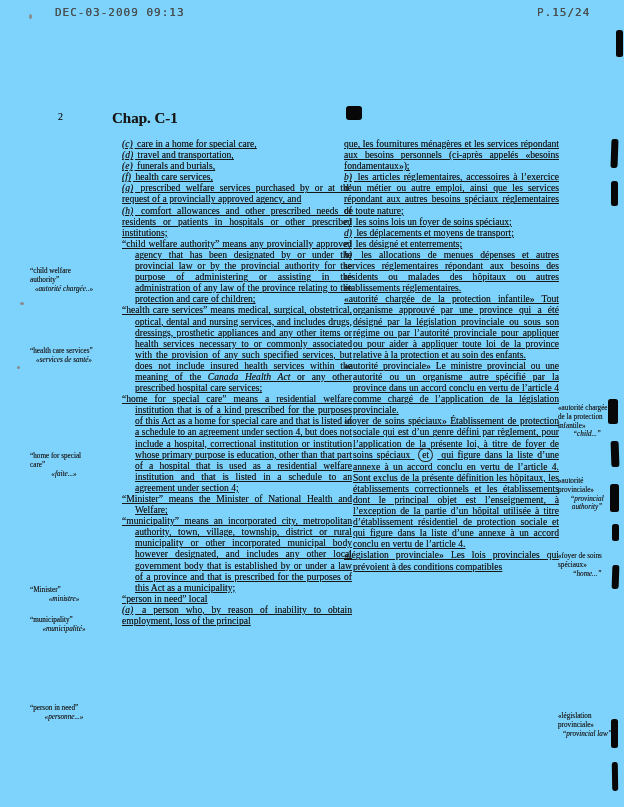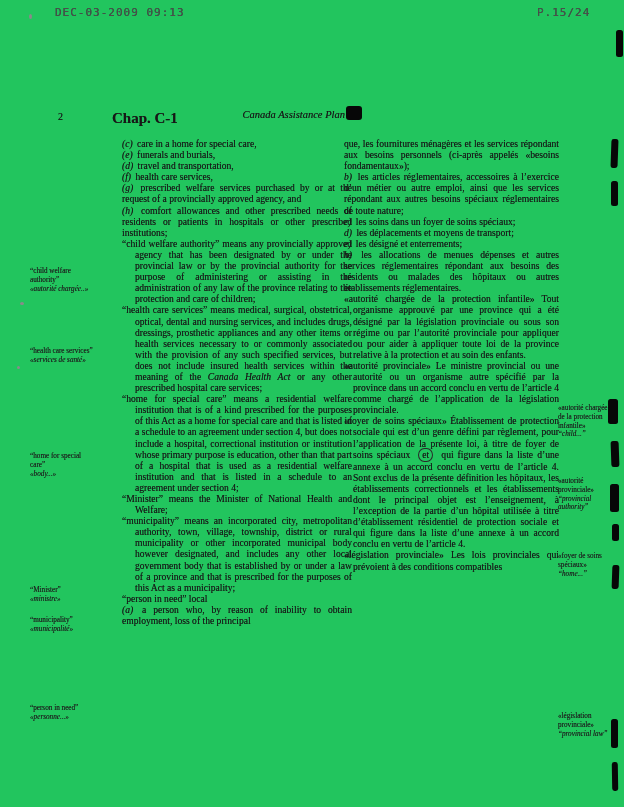--- a/index.html
+++ b/index.html
@@ -1,20 +1,20 @@
 <!DOCTYPE html>
 <html><head>
 <meta charset="utf-8">
 <style>
   html,body { margin:0; padding:0; }
   .page {
     position: relative;
     width: 624px;
     height: 807px;
-    background: #22c55e;
+    background: #7dd3fc;
     font-family: "Liberation Serif", serif;
     color: #171717;
     overflow: hidden;
   }
   .scan { text-shadow: 0 0 0.6px rgba(25,25,25,0.65); }
 
   
   .fax-ts, .fax-pg {
     position: absolute; top: 6px;
     font-family: "DejaVu Sans Mono", monospace;
@@ -23,105 +23,104 @@
   .fax-ts { left: 55px; }
   .fax-pg { left: 537px; }
 
   
   .pgnum  { position:absolute; left:58px;  top:111px; font-size:10px; }
   .chap   { position:absolute; left:112px; top:110px; font-size:15px; font-weight:bold; }
   .ptitle { position:absolute; left:122px; top:109px; width:223px; text-align:right;
             font-size:10.5px; font-style:italic; }
 
   
-  .col { position:absolute; text-align:justify; font-size:9.6px; line-height:11.1px; }
+  .col { position:absolute; text-align:justify; font-size:9.6px; line-height:11.1px;text-decoration:underline; }
   .col-en { left:122px; top:138px; width:230px; }
   .col-fr { left:344px; top:138px; width:215px; }
   .col p { margin:0; }
   .li   { margin-left:15px; margin-top:3.2px; }
   .intro{ margin-left:8px; }
   .lbl  { font-style:italic; margin-right:2px; }
   .def  { margin-top:4.8px; padding-left:13px; text-indent:-13px; }
   .col-fr .def { padding-left:9px; text-indent:-9px; }
   .sub  { margin-left:26px; margin-top:3.2px; }
   .em   { font-style:italic; }
   .circled {
     display:inline-block; text-indent:0;
     border:1.1px solid #2a2a2a; border-radius:50% / 58%;
     padding:0 3px 1px 3px; margin:-1px 4px;
   }
 
   
   .mnote { position:absolute; font-size:7.2px; line-height:8.8px; color:#1f1f1f; }
   .mnote-l { left:30px; width:68px; }
   .mnote-r { left:558px; width:58px; }
-  .mnote .xref { font-style:italic; }
+  .mnote .xref { font-style:italic;text-align:center; }
 
   
   .art { position:absolute; background:#070707; border-radius:2.5px; }
   .speck { position:absolute; background:#8a8a8a; border-radius:50%; }
 </style>
 </head>
 <body>
 
 <div class="page scan">
 
   <div class="fax-ts">DEC-03-2009  09:13</div>
   <div class="fax-pg">P.15/24</div>
 
   <div class="pgnum">2</div>
   <div class="chap">Chap. C-1</div>
-  <div class="ptitle">Canada Assistance Plan</div>
 
   <div class="mnote mnote-l" style="top:267px">
     <div class="term">“child welfare authority”</div>
     <div class="xref">«autorité chargée..»</div>
   </div>
   <div class="mnote mnote-l" style="top:347px">
     <div class="term">“health care services”</div>
     <div class="xref">«services de santé»</div>
   </div>
   <div class="mnote mnote-l" style="top:452px">
     <div class="term">“home for special care”</div>
-    <div class="xref">«body...»</div>
+    <div class="xref">«faite...»</div>
   </div>
   <div class="mnote mnote-l" style="top:586px">
     <div class="term">“Minister”</div>
     <div class="xref">«ministre»</div>
   </div>
   <div class="mnote mnote-l" style="top:616px">
     <div class="term">“municipality”</div>
     <div class="xref">«municipalité»</div>
   </div>
   <div class="mnote mnote-l" style="top:704px">
     <div class="term">“person in need”</div>
     <div class="xref">«personne...»</div>
   </div>
 
   <div class="col col-en">
     <p class="li"><span class="lbl">(c)</span> <span>care in a home for special care,</span></p>
+    <p class="li"><span class="lbl">(d)</span> <span>travel and transportation,</span></p>
     <p class="li"><span class="lbl">(e)</span> <span>funerals and burials,</span></p>
-    <p class="li"><span class="lbl">(d)</span> <span>travel and transportation,</span></p>
     <p class="li"><span class="lbl">(f)</span> <span>health care services,</span></p>
     <p class="li"><span class="lbl">(g)</span> <span>prescribed welfare services purchased by or at the request of a provincially approved agency, and</span></p>
     <p class="li"><span class="lbl">(h)</span> <span>comfort allowances and other prescribed needs of residents or patients in hospitals or other prescribed institutions;</span></p>
 
     <p class="def"><span>“child welfare authority”</span><span> means any provincially approved agency that has been designated by or under the provincial law or by the provincial authority for the purpose of administering or assisting in the administration of any law of the province relating to the protection and care of children;</span></p>
     <p class="def"><span>“health care services”</span><span> means medical, surgical, obstetrical, optical, dental and nursing services, and includes drugs, dressings, prosthetic appliances and any other items or health services necessary to or commonly associated with the provision of any such specified services, but does not include insured health services within the meaning of the </span><span class="em">Canada Health Act</span><span> or any other prescribed hospital care services;</span></p>
     <p class="def"><span>“home for special care”</span><span> means a residential welfare institution that is of a kind prescribed for the purposes of this Act as a home for special care and that is listed in a schedule to an agreement under section 4, but does not include a hospital, correctional institution or institution whose primary purpose is education, other than that part of a hospital that is used as a residential welfare institution and that is listed in a schedule to an agreement under section 4;</span></p>
     <p class="def"><span>“Minister”</span><span> means the Minister of National Health and Welfare;</span></p>
     <p class="def"><span>“municipality”</span><span> means an incorporated city, metropolitan authority, town, village, township, district or rural municipality or other incorporated municipal body however designated, and includes any other local government body that is established by or under a law of a province and that is prescribed for the purposes of this Act as a municipality;</span></p>
     <p class="def"><span>“person in need”</span><span> local</span></p>
     <p class="sub"><span class="lbl">(a)</span> <span>a person who, by reason of inability to obtain employment, loss of the principal</span></p>
   </div>
 
   <div class="col col-fr">
     <p class="intro">que, les fournitures ménagères et les services répondant aux besoins personnels (ci-après appelés «besoins fondamentaux»);</p>
     <p class="li"><span class="lbl">b)</span> <span>les articles réglementaires, accessoires à l’exercice d’un métier ou autre emploi, ainsi que les services répondant aux autres besoins spéciaux réglementaires de toute nature;</span></p>
-    <p class="li"><span class="lbl">c)</span> <span>les soins dans un foyer de soins spéciaux;</span></p>
+    <p class="li"><span class="lbl">c)</span> <span>les soins lois un foyer de soins spéciaux;</span></p>
     <p class="li"><span class="lbl">d)</span> <span>les déplacements et moyens de transport;</span></p>
     <p class="li"><span class="lbl">e)</span> <span>les désigné et enterrements;</span></p>
     <p class="li"><span class="lbl">h)</span> <span>les allocations de menues dépenses et autres services réglementaires répondant aux besoins des résidents ou malades des hôpitaux ou autres établissements réglementaires.</span></p>
 
     <p class="def"><span>«autorité chargée de la protection infantile»</span><span> Tout organisme approuvé par une province qui a été désigné par la législation provinciale ou sous son régime ou par l’autorité provinciale pour appliquer ou pour aider à appliquer toute loi de la province relative à la protection et au soin des enfants.</span></p>
     <p class="def"><span>«autorité provinciale»</span><span> Le ministre provincial ou une autorité ou un organisme autre spécifié par la province dans un accord conclu en vertu de l’article 4 comme chargé de l’application de la législation provinciale.</span></p>
     <p class="def"><span>«foyer de soins spéciaux»</span><span> Établissement de protection sociale qui est d’un genre défini par règlement, pour l’application de la présente loi, à titre de foyer de soins spéciaux </span><span class="circled">et</span><span> qui figure dans la liste d’une annexe à un accord conclu en vertu de l’article 4. Sont exclus de la présente définition les hôpitaux, les établissements correctionnels et les établissements dont le principal objet est l’enseignement, à l’exception de la partie d’un hôpital utilisée à titre d’établissement résidentiel de protection sociale et qui figure dans la liste d’une annexe à un accord conclu en vertu de l’article 4.</span></p>
     <p class="def"><span>«législation provinciale»</span><span> Les lois provinciales qui prévoient à des conditions compatibles</span></p>
   </div>
 

